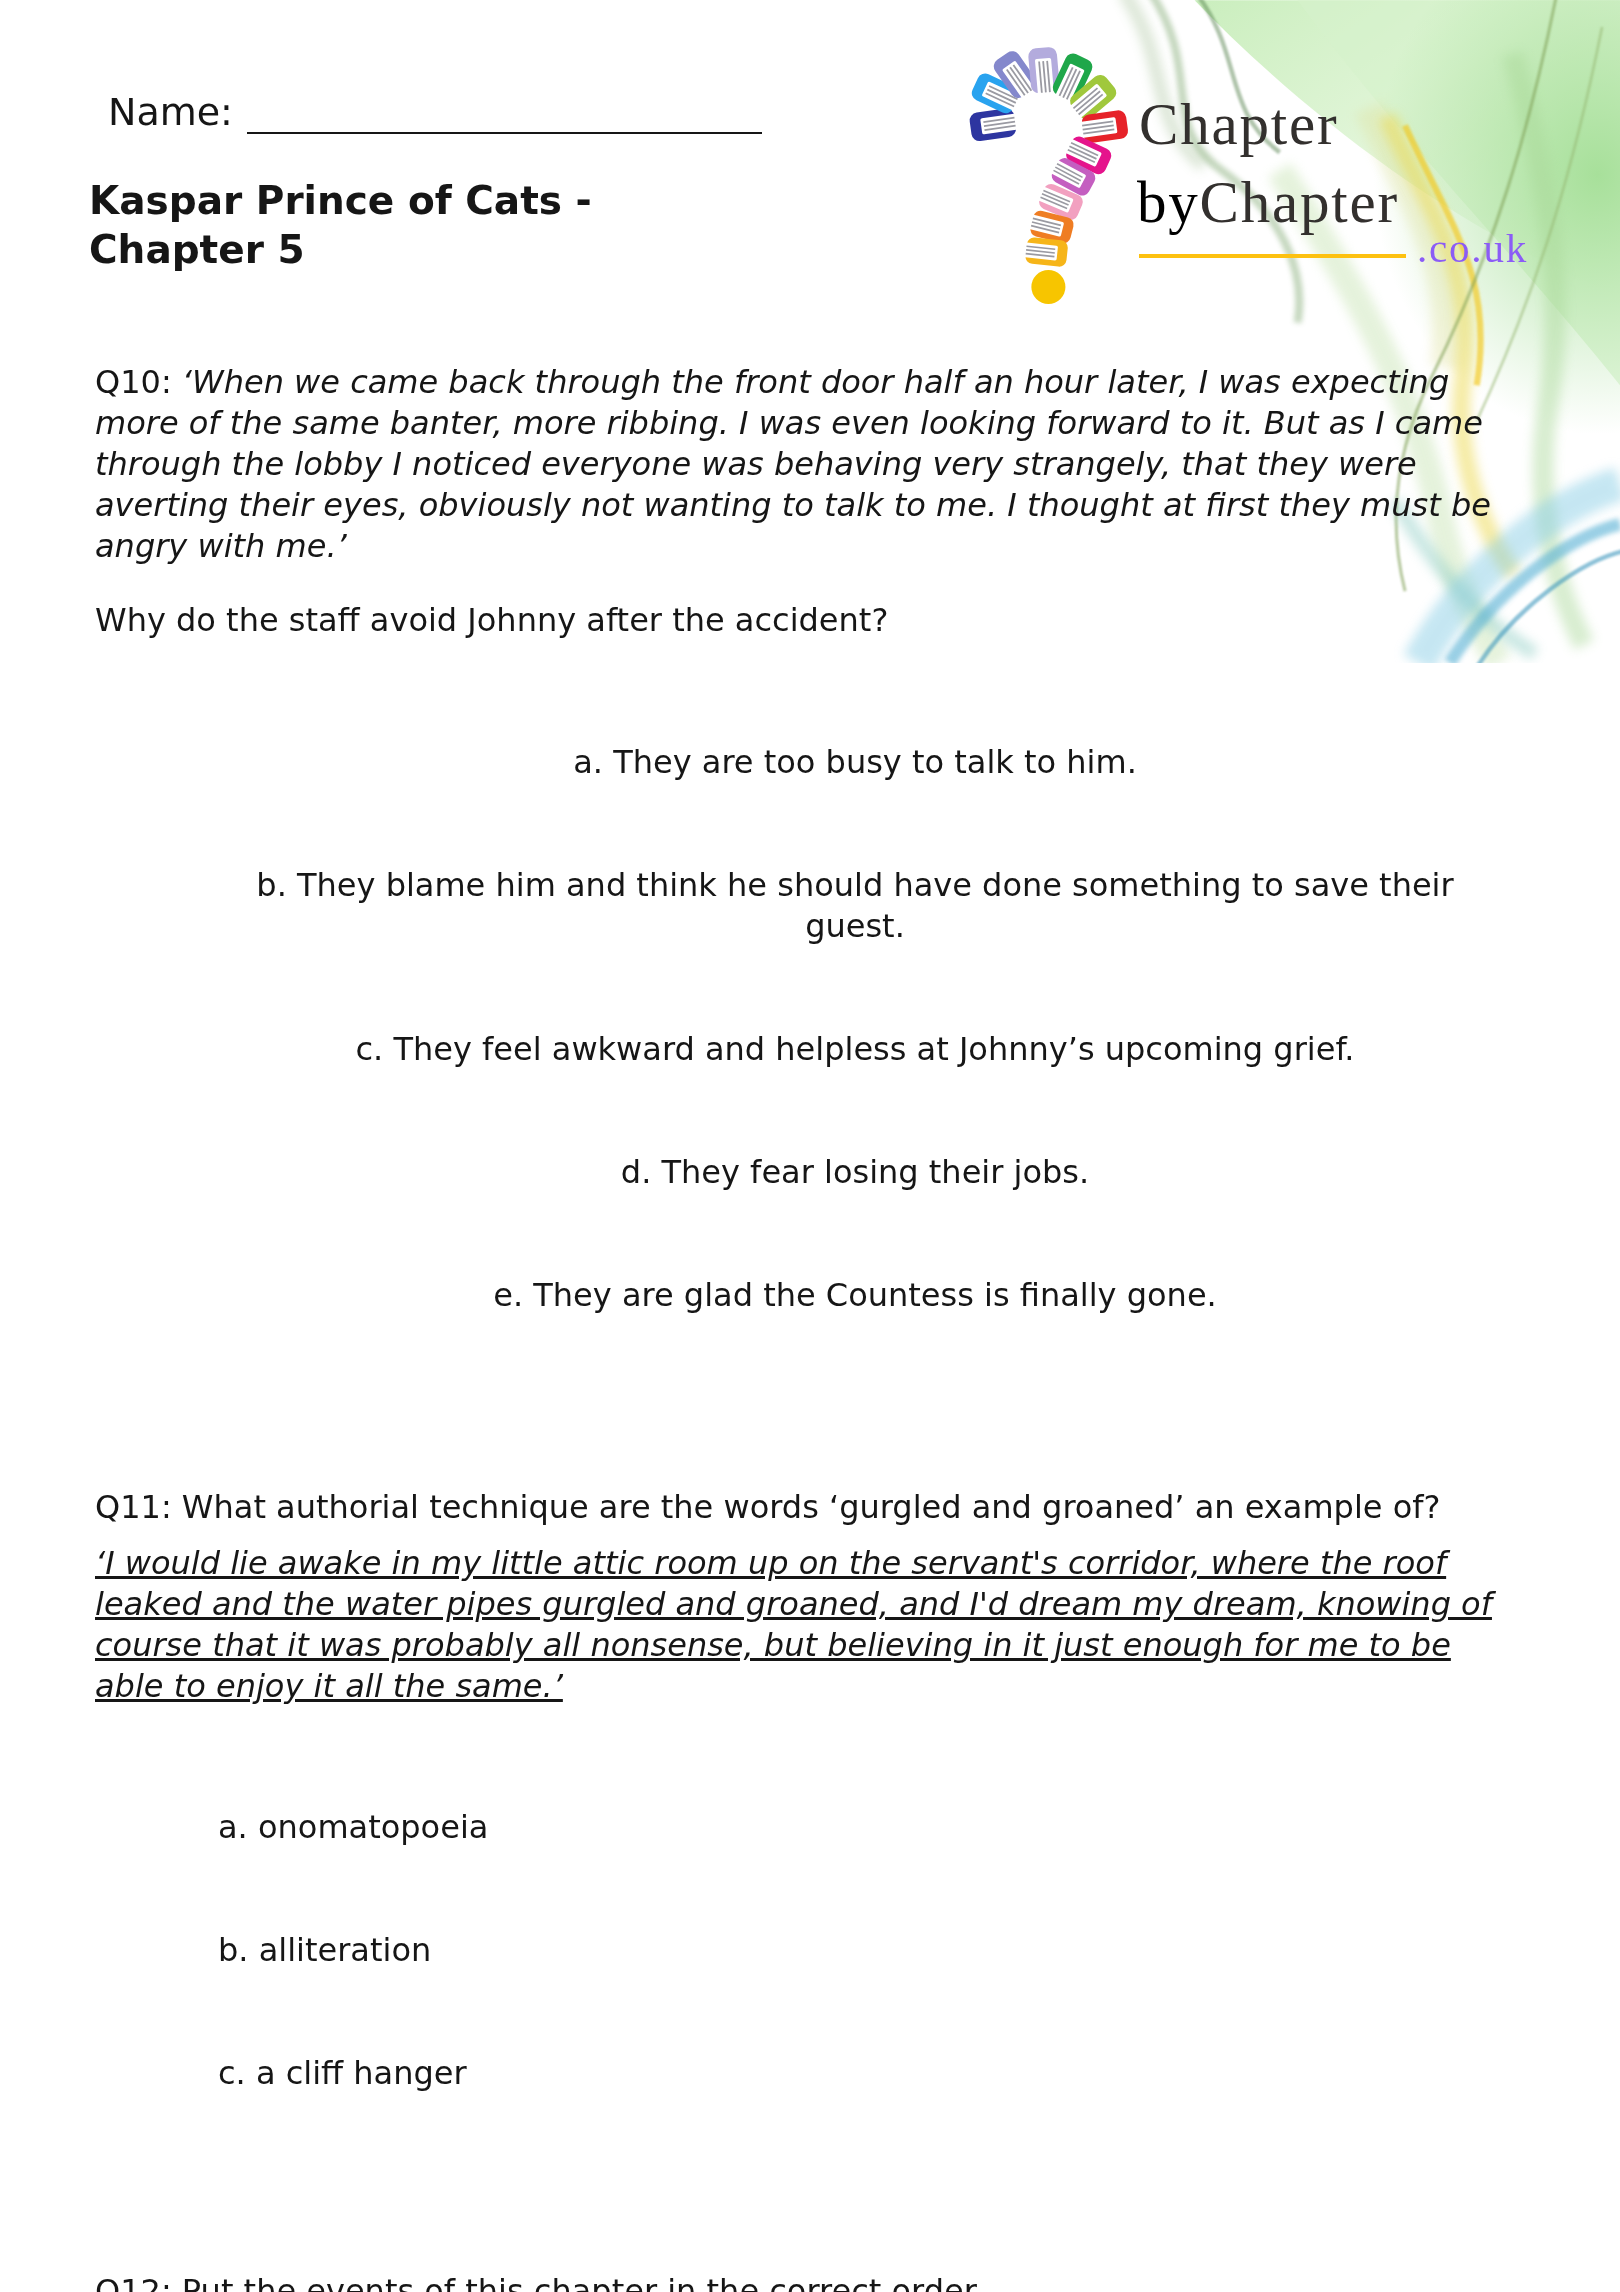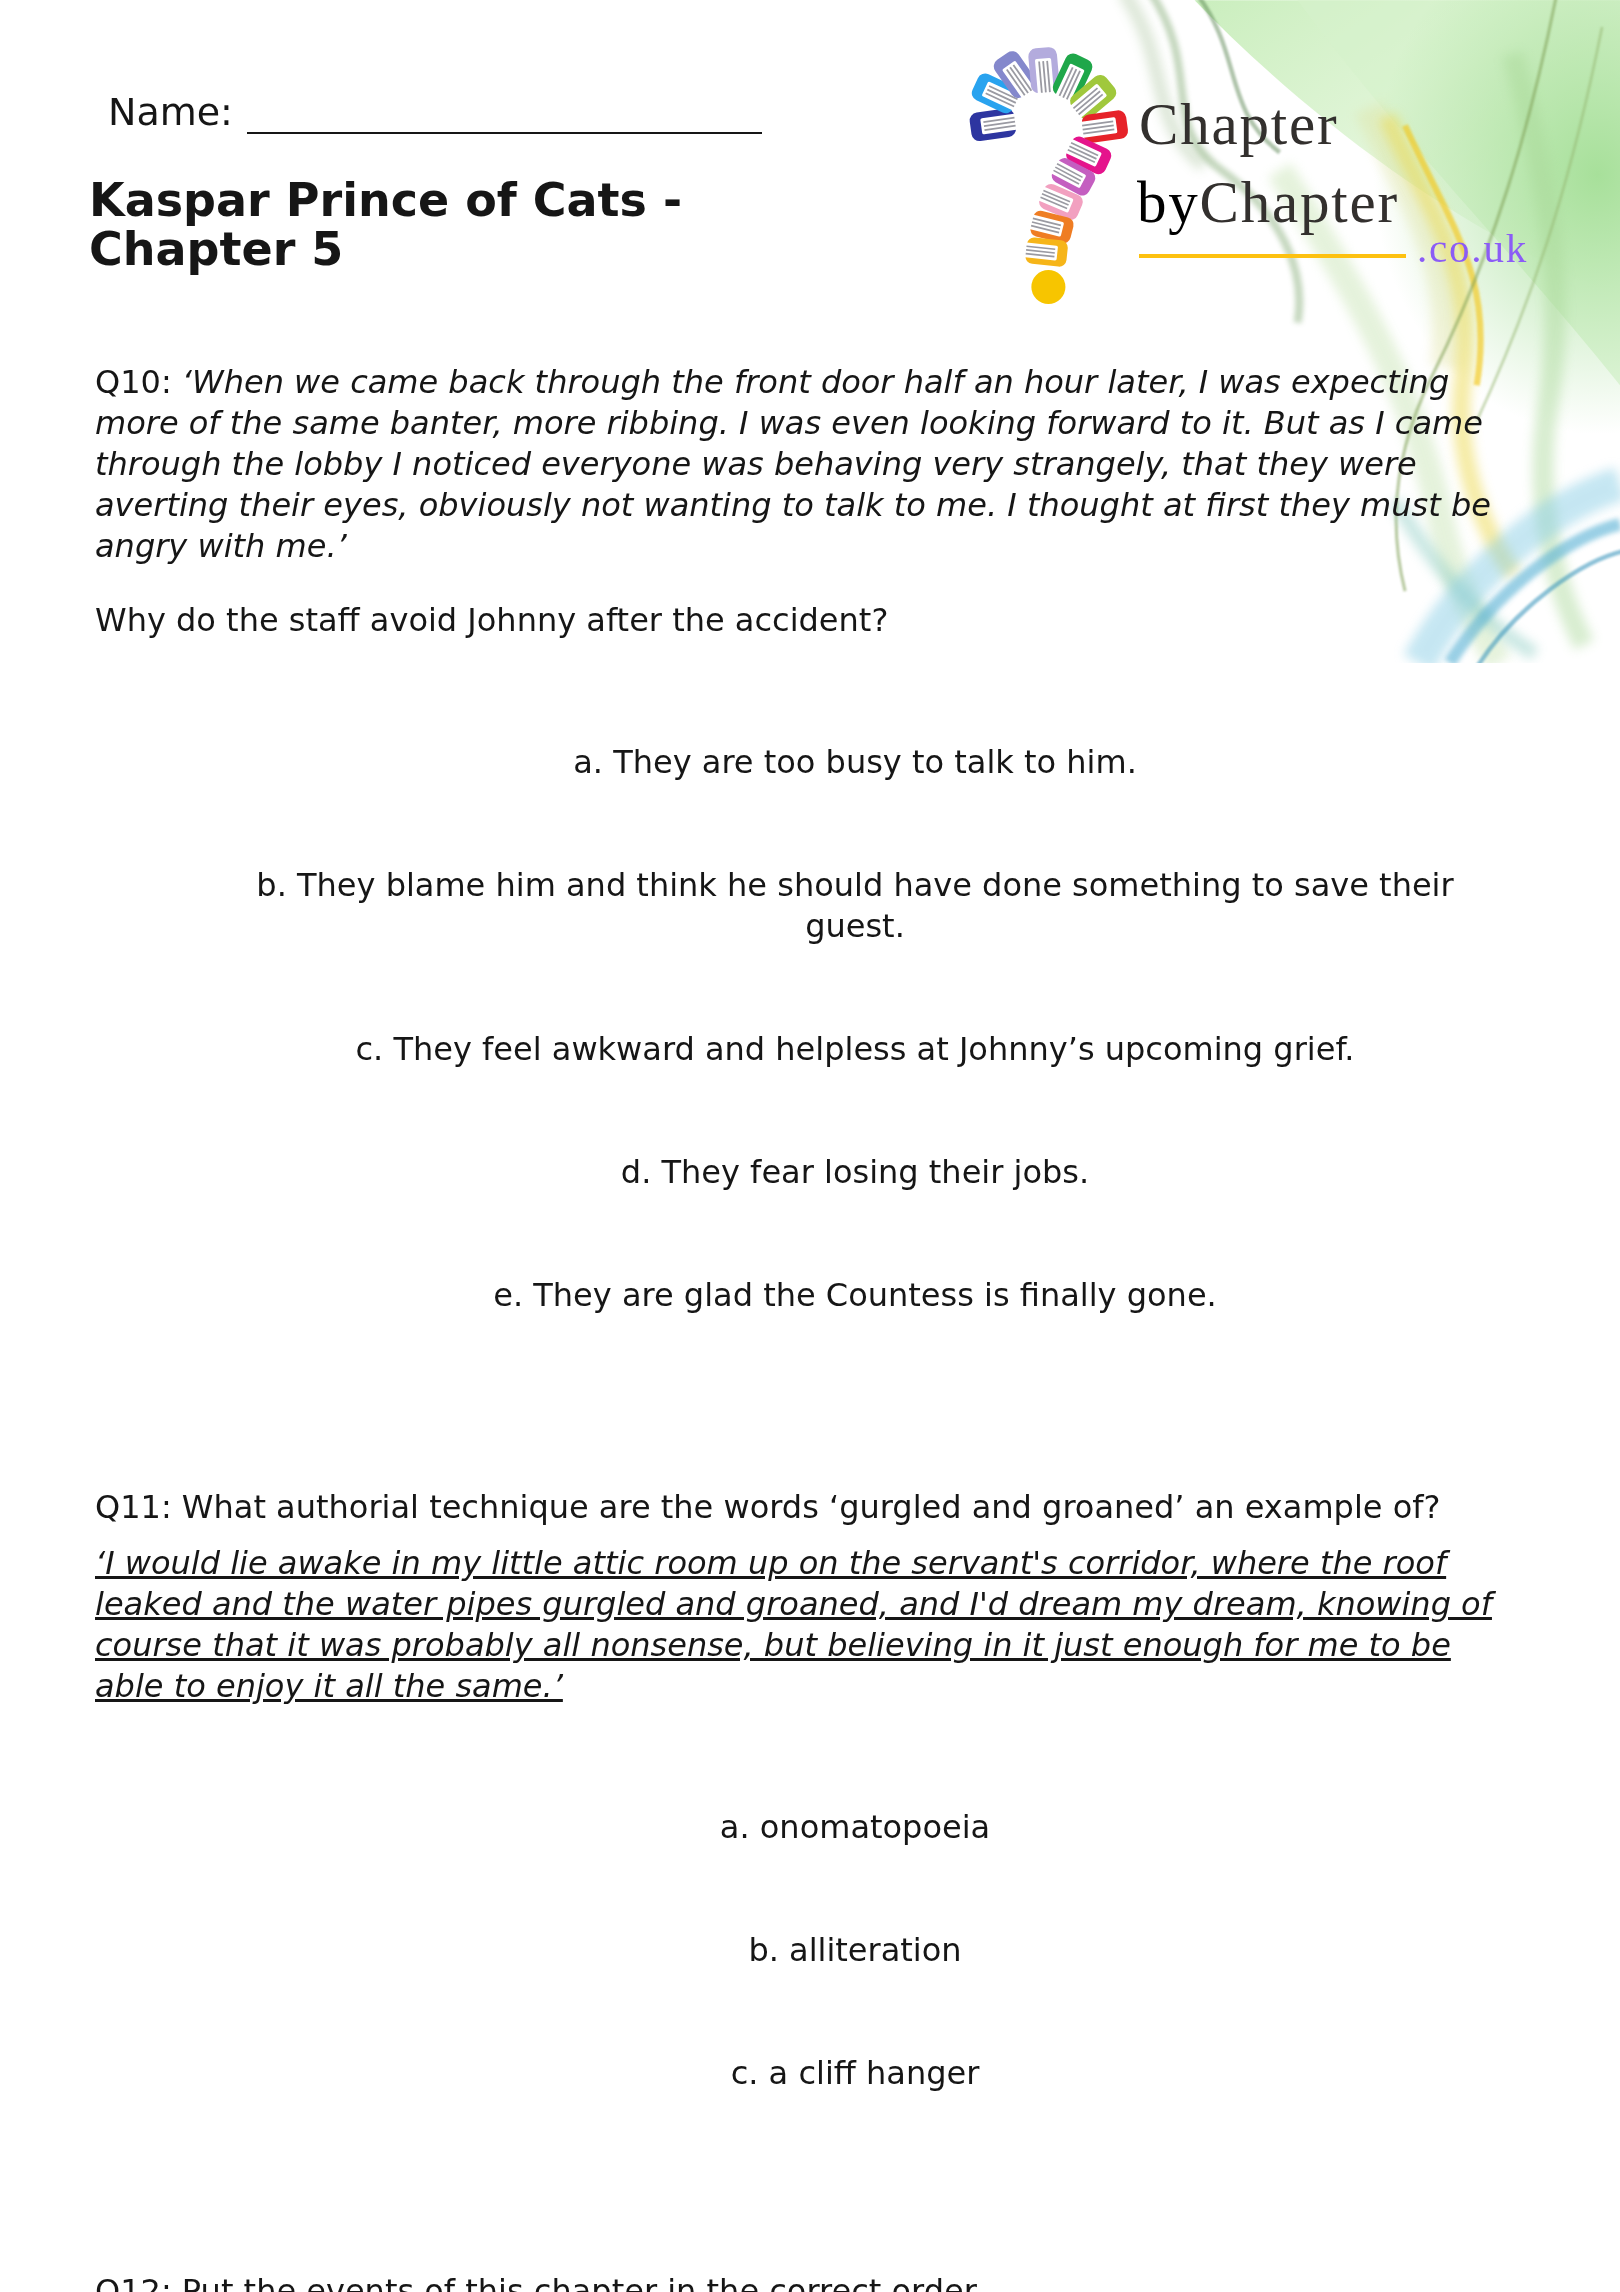--- a/index.html
+++ b/index.html
@@ -14,31 +14,31 @@
   
   #logo-books{left:922px;top:27px;width:251px;height:296px;z-index:2;}
   .lg{font-family:Liberation Serif, serif;letter-spacing:1.8px;z-index:2;white-space:pre;}
   #logo-line1{left:1139px;top:90px;font-size:59px;}
   #logo-line2{left:1137px;top:168px;font-size:59px;}
   #logo-rule{left:1139px;top:254px;width:267px;height:3.6px;z-index:2;}
   #logo-domain{left:1417px;top:224px;font-size:41px;z-index:2;}
   
   #name-row{left:108px;top:90px;display:flex;align-items:flex-end;font-size:38px;z-index:1;}
   #name-underline{width:515px;height:41px;border-bottom:2.7px solid #161616;margin-left:14.3px;}
-  #doc-title{left:89px;top:176px;font-size:46px;font-weight:bold;line-height:49px;z-index:1;white-space:pre;}
+  #doc-title{left:89px;top:176px;font-size:39px;font-weight:bold;line-height:49px;z-index:1;white-space:pre;}
   
   #content{left:95px;top:362px;width:1397px;font-size:32px;line-height:41px;z-index:1;}
   #content > div{white-space:pre;}
   em{font-style:italic;}
   .indent{margin-left:123px;}
   #q10-question{margin-top:33px;}
   #q10-options{margin-top:19px;text-align:center;}
   #q11-question{margin-top:89px;}
   #q11-quote{margin-top:15px;text-decoration:underline;}
-  #q11-options{margin-top:18px;text-align:center;}
+  #q11-options{margin-top:18px;}
   #q12-question{margin-top:95px;}
 </style>
 </head>
 <body>
 
 <svg id="swirl" class="abs" viewBox="0 0 680 740" xmlns="http://www.w3.org/2000/svg">
   <defs>
     <linearGradient id="gband" x1="0" y1="0" x2="1" y2="1">
       <stop offset="0" stop-color="#c4ecb6" stop-opacity="0.9"></stop>
       <stop offset="0.55" stop-color="#ddf4d2" stop-opacity="0.75"></stop>

